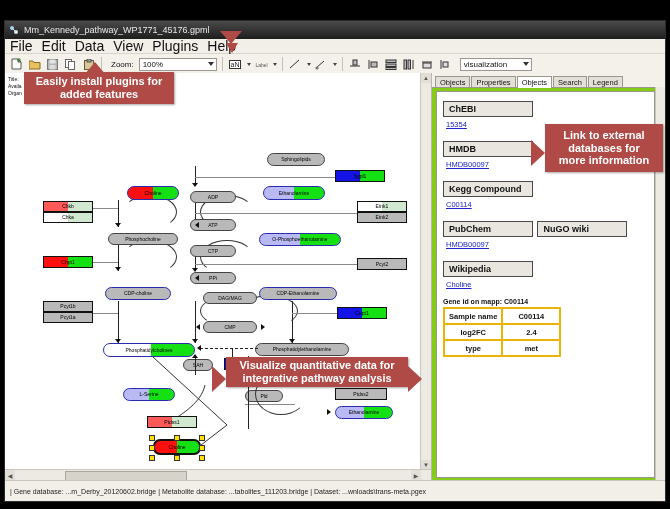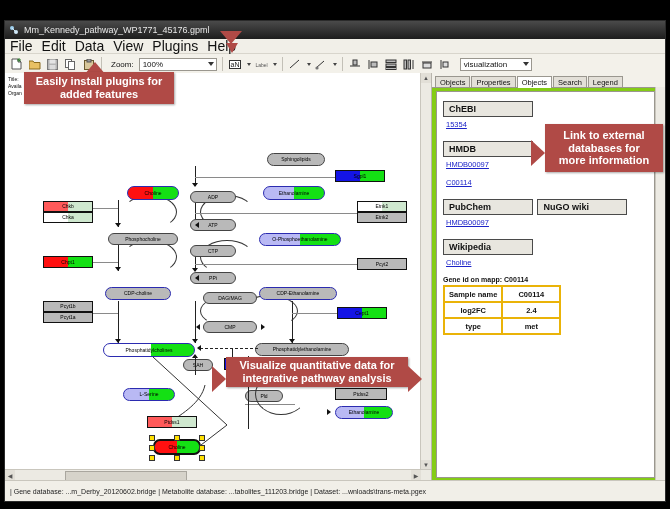--- a/index.html
+++ b/index.html
@@ -454,20 +454,21 @@
           <div class="tab">Legend</div>
         </div>
 
         <div class="backpage">
           <div class="db-head">ChEBI</div>
           <a class="db-link" href="#">15354</a>
 
           <div class="db-head">HMDB</div>
           <a class="db-link" href="#">HMDB00097</a>
 
+          <div class="db-head">Kegg Compound</div>
           <a class="db-link" href="#">C00114</a>
 
           <div class="db-head">PubChem</div>
 
           <div class="db-head">NuGO wiki</div>
           <a class="db-link" href="#">HMDB00097</a>
 
           <div class="db-head">Wikipedia</div>
           <a class="db-link" href="#">Choline</a>
 

